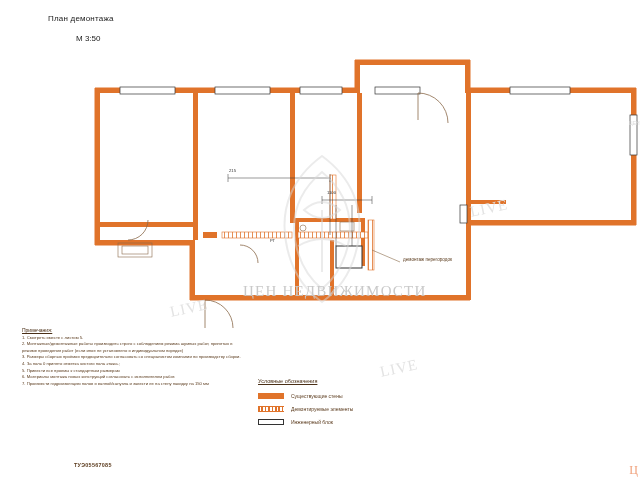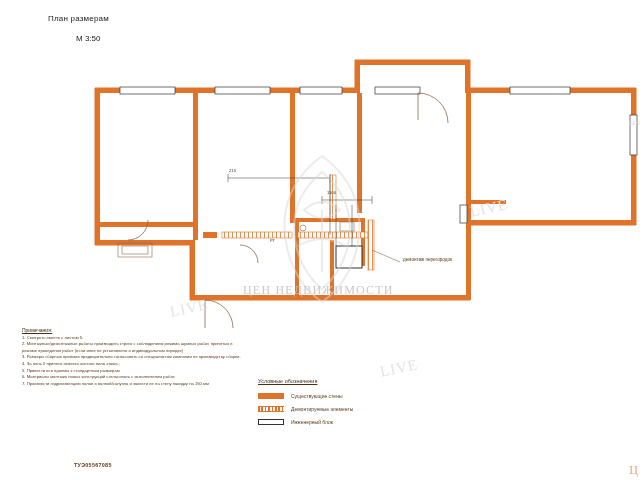--- a/index.html
+++ b/index.html
@@ -131,21 +131,21 @@
     top: 150px;
     width: 180px;
     height: 160px;
     opacity: .5;
     pointer-events: none;
   }
   .wm-text {
     position: absolute;
     left: 243px;
     top: 283px;
-    font-size: 12px;
+    font-size: 15px;
     letter-spacing: 1.2px;
     color: #c9c9c9;
     font-family: "Liberation Serif", serif;
     pointer-events: none;
   }
   .wm-diag {
     position: absolute;
     font-family: "Liberation Serif", serif;
     color: #e3e3e3;
     font-size: 15px;
@@ -172,21 +172,21 @@
     color: #dcdcdc;
     line-height: 6px;
     pointer-events: none;
   }
 </style>
 </head>
 <body>
 
 <div id="root">
 
-  <div class="title-block">План размерам</div>
+  <div class="title-block">План демонтажа</div>
   <div class="title-scale">М 3:50</div>
 
   <svg id="plan" width="640" height="480" viewBox="0 0 640 480">
     <g>
 
       <path d="M95,88 L355,88 L355,60 L470,60 L470,88 L636,88 L636,225 L470,225 L470,300 L190,300 L190,245 L95,245 Z" fill="none" stroke="#e0732a" stroke-width="1"></path>
 
       <rect x="95" y="88" width="260" height="5" fill="#e0732a"></rect>
 
       <rect x="355" y="60" width="5" height="33" fill="#e0732a"></rect>

